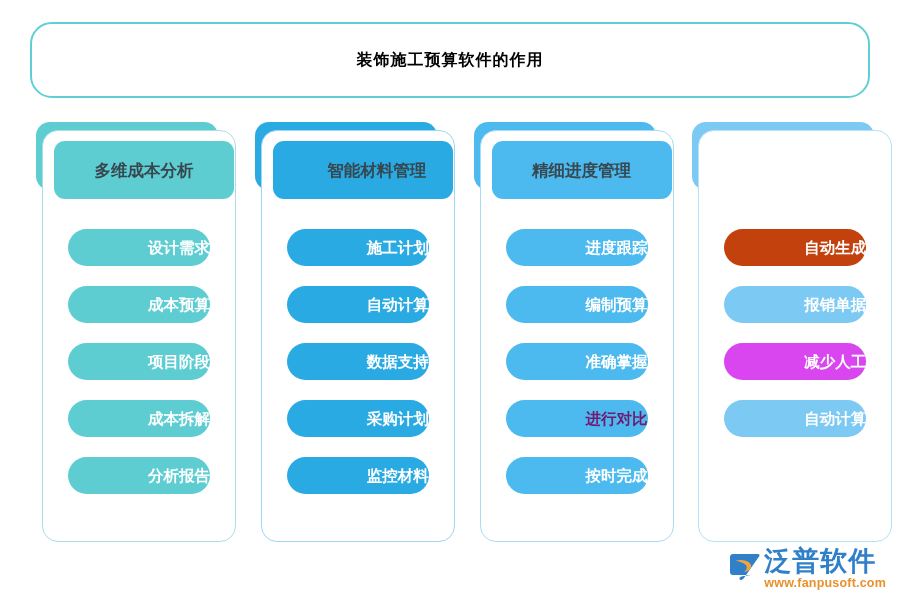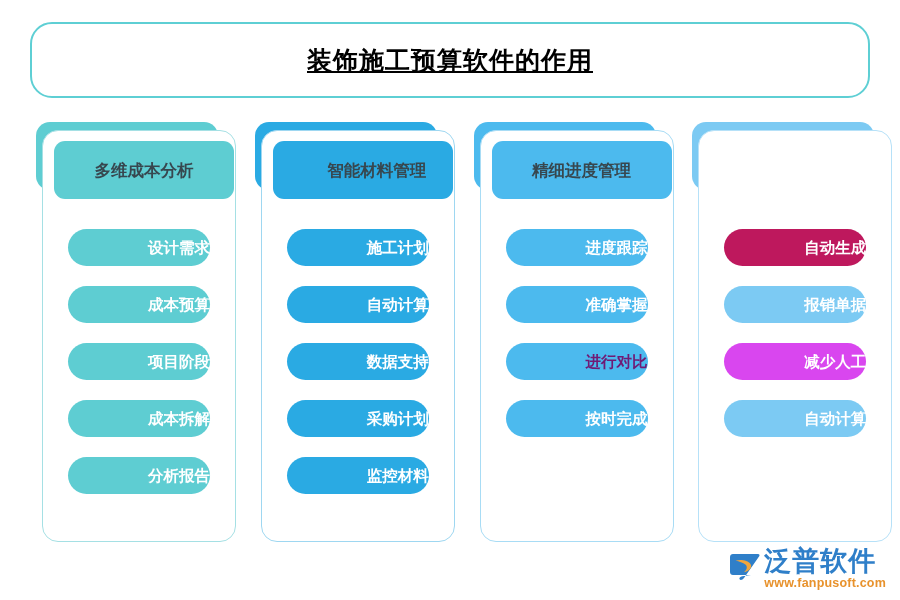--- a/index.html
+++ b/index.html
@@ -24,26 +24,25 @@
     width: 840px;
     height: 76px;
     border: 2.5px solid #5ecfd4;
     border-radius: 22px;
     background: #ffffff;
     display: flex;
     align-items: center;
     justify-content: center;
   }
   .title-text {
-    font-size: 25px;
+    font-size: 16px;
     font-weight: bold;
     color: #000000;
     letter-spacing: 1px;
     line-height: 1;
-    text-decoration: underline;
   }
 
   
   .columns {
     position: absolute;
     left: 36px;
     top: 122px;
     width: 844px;
     height: 420px;
     display: flex;
@@ -225,36 +224,39 @@
       <div class="col-backplate" style="background: rgb(76, 186, 238);"></div>
       <div class="col-card" style="border-color: rgb(168, 220, 245);">
         <div class="col-header" style="background: rgb(76, 186, 238);">
           <div class="col-header-label" style="color: rgb(55, 71, 79);">精细进度管理</div>
         </div>
         <div class="col-items">
           <div class="item-pill" style="background: rgb(76, 186, 238);">
             <div class="item-label" style="color: rgb(255, 255, 255);">进度跟踪</div>
           </div>
           <div class="item-pill" style="background: rgb(76, 186, 238);">
+            <div class="item-label" style="color: rgb(255, 255, 255);">编制预算</div>
+          </div>
+          <div class="item-pill" style="background: rgb(76, 186, 238);">
             <div class="item-label" style="color: rgb(255, 255, 255);">准确掌握</div>
           </div>
           <div class="item-pill" style="background: rgb(76, 186, 238);">
             <div class="item-label" style="color: #701a75;">进行对比</div>
           </div>
           <div class="item-pill" style="background: rgb(76, 186, 238);">
             <div class="item-label" style="color: rgb(255, 255, 255);">按时完成</div>
           </div>
         </div>
       </div>
     </div>
     <div class="column">
       <div class="col-backplate" style="background: rgb(124, 202, 243);"></div>
       <div class="col-card" style="border-color: rgb(182, 225, 248);">
         <div class="col-items">
-          <div class="item-pill" style="background: #be185d;">
+          <div class="item-pill" style="background: #c2410c;">
             <div class="item-label" style="color: rgb(255, 255, 255);">自动生成</div>
           </div>
           <div class="item-pill" style="background: rgb(124, 202, 243);">
             <div class="item-label" style="color: rgb(255, 255, 255);">报销单据</div>
           </div>
           <div class="item-pill" style="background: #d946ef;">
             <div class="item-label" style="color: rgb(255, 255, 255);">减少人工</div>
           </div>
           <div class="item-pill" style="background: rgb(124, 202, 243);">
             <div class="item-label" style="color: rgb(255, 255, 255);">自动计算</div>

